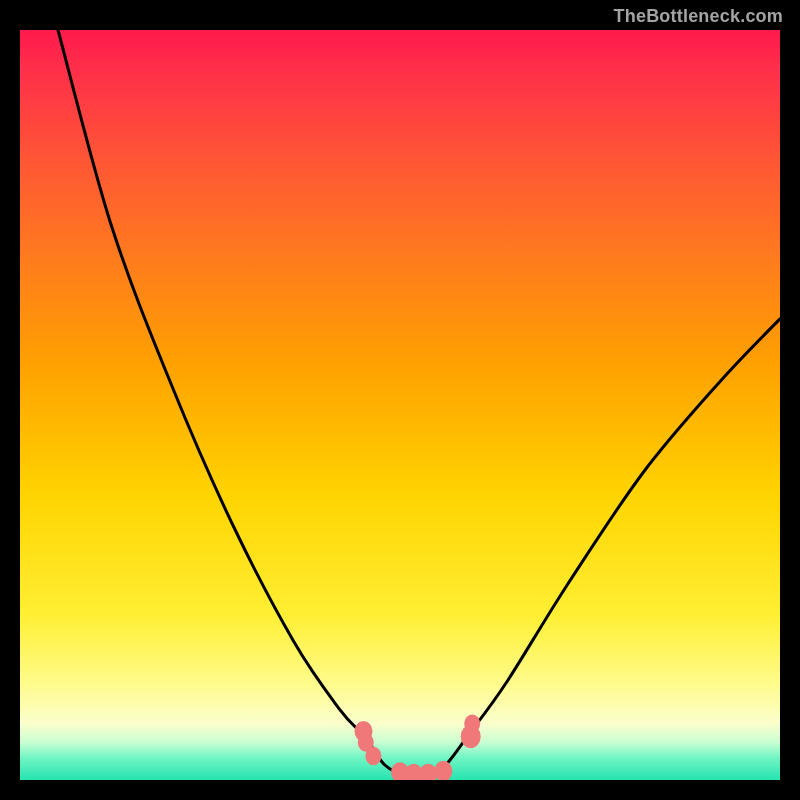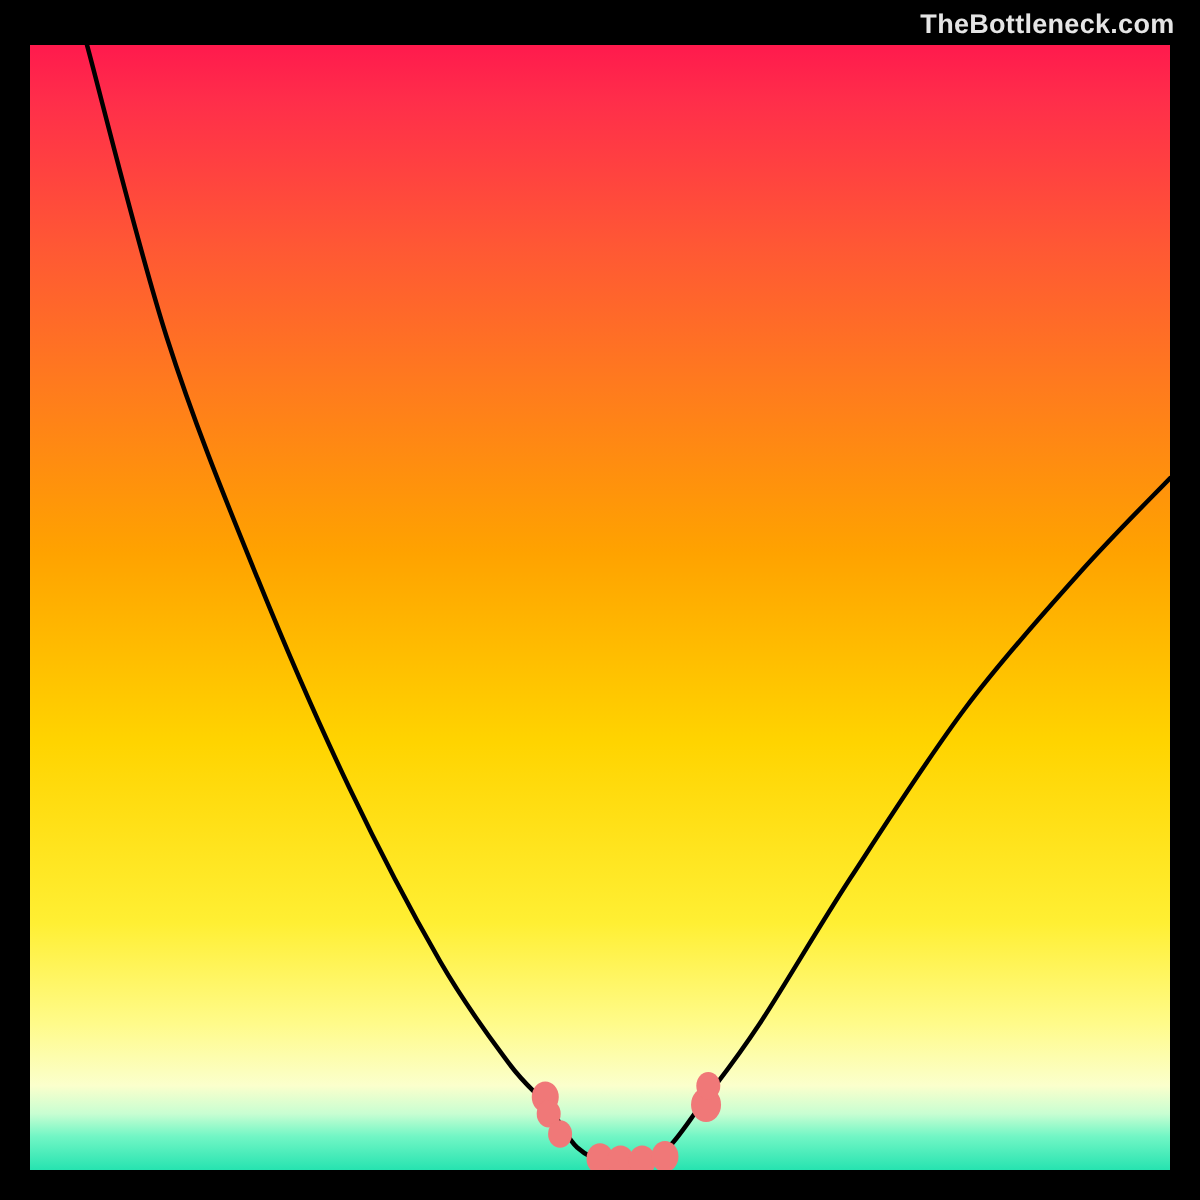--- a/index.html
+++ b/index.html
@@ -42,21 +42,21 @@
       #26e3b0 100%
     );
   }
   .watermark {
     position: absolute;
     right: 17px;
     top: 6px;
     font-family: Arial, Helvetica, sans-serif;
     font-size: 18px;
     font-weight: bold;
-    color: #e5e5e5;
+    color: #a3a3a3;
     letter-spacing: 0.2px;
   }
   svg.curve {
     position: absolute;
     left: 0; top: 0;
     width: 760px;
     height: 750px;
   }
   path.line {
     fill: none;

